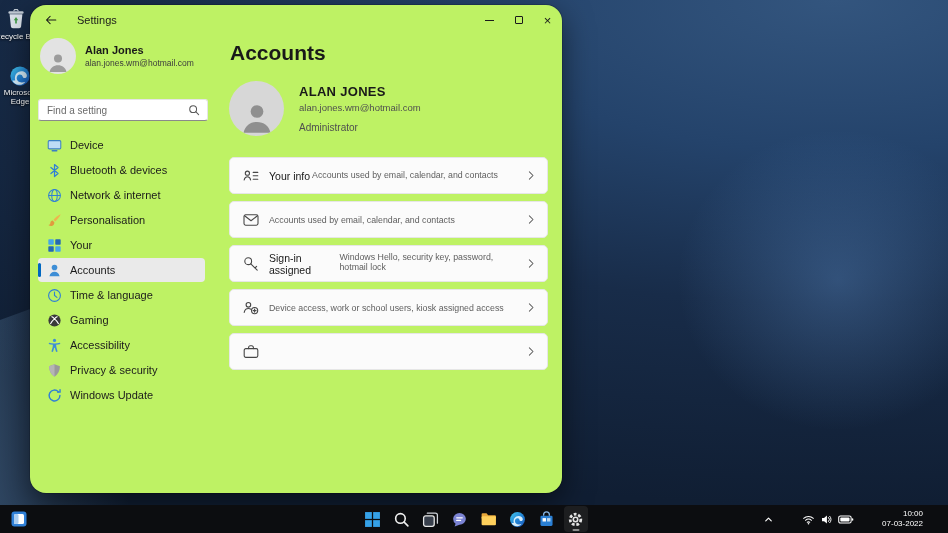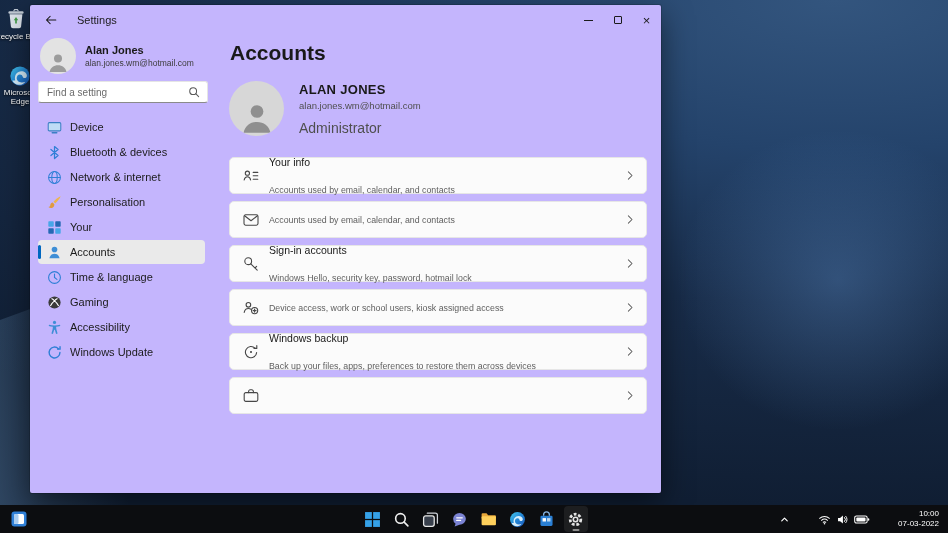--- a/index.html
+++ b/index.html
@@ -13,40 +13,40 @@
     background:linear-gradient(100deg, rgba(140,190,235,.5) 0%, rgba(140,190,235,0) 55%);
     transform:rotate(-20deg)}
   .streak2{position:absolute;right:-50px;top:130px;width:320px;height:300px;
     background:radial-gradient(closest-side, rgba(100,150,210,.33), transparent)}
 
   .desktop-icon{position:absolute;width:46px;display:flex;flex-direction:column;align-items:center;gap:1px;cursor:pointer}
   .di-glyph{display:flex}
   .di-label{color:#fff;font-size:8px;line-height:9px;text-align:center;text-shadow:0 1px 2px rgba(0,0,0,.9)}
 
   
-  .window{position:absolute;left:30px;top:5px;width:631px;height:488px;background:#c4b5fd;
-    border-radius:2px;overflow:hidden;
+  .window{position:absolute;left:30px;top:5px;width:532px;height:488px;background:#bef264;
+    border-radius:16px;overflow:hidden;
     box-shadow:0 10px 30px rgba(0,0,0,.5), 0 0 0 1px rgba(0,0,0,.15)}
   .titlebar{position:absolute;left:0;top:0;right:0;height:30px;display:flex;align-items:center}
   .back-btn{width:28px;height:24px;margin-left:7px;border:0;background:transparent;display:flex;align-items:center;justify-content:center;cursor:pointer;border-radius:4px}
   .win-title{font-size:11px;color:#1b1b1b;margin-left:12px}
   .win-controls{position:absolute;right:0;top:0;height:30px;display:flex}
   .win-controls button{width:29px;height:30px;border:0;background:transparent;display:flex;align-items:center;justify-content:center;cursor:pointer}
   .glyph-min{width:9px;height:1px;background:#1b1b1b}
   .glyph-max{width:8px;height:8px;border:1px solid #1b1b1b;border-radius:1px}
   .glyph-close{font-size:13px;line-height:1;color:#1b1b1b}
 
   
   .sidebar{position:absolute;left:0;top:30px;width:199px;bottom:0}
   .user-card{display:flex;align-items:center;gap:9px;margin-left:10px;height:42px;cursor:pointer}
   .avatar-sm{width:36px;height:36px;border-radius:50%;background:#e3e3e3;display:flex;align-items:flex-end;justify-content:center;overflow:hidden;flex:none}
   .avatar-sm svg{width:24px;height:24px}
   .user-name{font-size:11px;font-weight:bold;color:#1a1a1a}
   .user-email{font-size:8.5px;color:#3c3c3c;margin-top:2px}
-  .searchbox{margin:4px 21px 0 8px;height:22px;background:#fff;border:1px solid #e5e5e5;
+  .searchbox{margin:22px 21px 0 8px;height:22px;background:#fff;border:1px solid #e5e5e5;
     border-bottom-color:#8a8a8a;border-radius:3px;display:flex;align-items:center}
   .searchbox input{flex:1;min-width:0;border:0;outline:none;background:transparent;font-size:10px;
     font-family:inherit;color:#1a1a1a;padding:0 4px 0 8px}
   .searchbox input::placeholder{color:#6b6b6b}
   .search-icon{margin-right:7px;display:flex}
   nav{margin-top:12px}
   .nav-item{position:relative;height:24px;margin:1px 24px 0 8px;display:flex;align-items:center;gap:8px;
     padding-left:9px;border-radius:4px;font-size:11px;color:#1b1b1b;cursor:pointer}
   .nicon{width:15px;height:15px;display:flex;flex:none}
   .nicon svg{width:15px;height:15px}
@@ -54,40 +54,40 @@
   .nav-item.selected::before{content:"";position:absolute;left:0;top:5px;bottom:5px;width:3px;border-radius:2px;background:#0067c0}
 
   
   .main{position:absolute;left:199px;top:30px;right:14px;bottom:0}
   .page-title{font-size:21px;font-weight:bold;color:#191919;margin:6px 0 0 1px}
   .profile{display:flex;align-items:center;gap:15px;margin-top:16px}
   .avatar-lg{width:55px;height:55px;border-radius:50%;background:#d7d7d7;display:flex;align-items:flex-end;justify-content:center;overflow:hidden;flex:none}
   .avatar-lg svg{width:38px;height:38px}
   .p-name{font-size:13px;font-weight:bold;color:#191919;letter-spacing:.3px}
   .p-email{font-size:9.5px;color:#4f4f4f;margin-top:3px}
-  .p-role{font-size:14px;color:#4f4f4f;margin-top:9px}
+  .p-role{font-size:10px;color:#4f4f4f;margin-top:9px}
   .cards{margin-top:21px;display:flex;flex-direction:column;gap:7px}
   .card{height:37px;background:#fbfbfb;border:1px solid #e6e6e6;border-radius:5px;display:flex;
     align-items:center;padding:0 12px;gap:9px;cursor:pointer}
   .cicon{width:18px;height:18px;display:flex;flex:none}
   .cicon svg{width:18px;height:18px;fill:none;stroke:#474747;stroke-width:1.1;stroke-linecap:round;stroke-linejoin:round}
-  .card-text{display:flex;flex-direction:column;gap:17px}
+  .card-text{display:flex;flex-direction:row;gap:2px}
   .card-title{font-size:10.5px;color:#191919}
   .card-sub{font-size:8.8px;color:#5e5e5e}
   .chev{margin-left:auto;display:flex}
 
   
   .taskbar{position:absolute;left:0;bottom:0;width:948px;height:28px;background:#0c0d10;display:flex;align-items:center;z-index:5}
   .tb-left{position:absolute;left:11px;top:6px;width:16px;height:16px;border:0;background:transparent;padding:0;display:flex;cursor:pointer}
   .tb-center{margin:0 auto;display:flex;gap:5px}
   .tb-btn{position:relative;width:24px;height:26px;border:0;background:transparent;display:flex;align-items:center;justify-content:center;border-radius:4px;cursor:pointer;padding:0}
   .tb-btn svg{width:17px;height:17px}
   .tb-btn.active{background:rgba(255,255,255,.07)}
   .active-indicator{position:absolute;bottom:1px;left:50%;transform:translateX(-50%);width:7px;height:2.5px;border-radius:2px;background:#8d8d8d}
-  .tb-tray{position:absolute;right:0;top:0;height:28px;display:flex;align-items:center;gap:28px;padding-right:9px}
+  .tb-tray{position:absolute;right:0;top:0;height:28px;display:flex;align-items:center;gap:28px;padding-right:25px}
   .tray-btn{border:0;background:transparent;padding:0;display:flex;cursor:pointer}
   .tray-group{display:flex;align-items:center;gap:5px}
   .clock{color:#fff;font-size:8px;line-height:10px;text-align:right;cursor:pointer}
 </style>
 </head>
 <body>
 
 <svg width="0" height="0" style="position:absolute">
   <defs>
     <linearGradient id="eg" x1="0" y1="0" x2="1" y2="1">
@@ -250,20 +250,29 @@
         <span class="nicon">
             <svg viewBox="0 0 16 16" fill="#3e8ed6">
               <circle cx="8" cy="2.6" r="1.7"></circle>
               <path d="M2.2 5 c1.9 0.5 3.8 0.8 5.8 0.8 s3.9-0.3 5.8-0.8 l0.4 1.5 c-1.5 0.4-3 0.7-4.5 0.8 l0.3 2.6 1.3 4.6 -1.6 0.5 -1.4-4.6 h-0.6 l-1.4 4.6 -1.6-0.5 1.3-4.6 0.3-2.6 c-1.5-0.1-3-0.4-4.5-0.8z"></path>
             </svg>
           </span>
         <span class="nlabel">Accessibility</span>
       </div>
       <div class="nav-item">
         <span class="nicon">
+            <svg viewBox="0 0 16 16">
+              <path d="M8 1.4 l5.8 2.1 c-0.1 5-2 8.6-5.8 11.1 C4.2 12.1 2.3 8.5 2.2 3.5z" fill="#9a9a9a"></path>
+              <path d="M8 1.4 l0 13.2 C4.2 12.1 2.3 8.5 2.2 3.5z" fill="#b5b5b5"></path>
+            </svg>
+          </span>
+        <span class="nlabel">Privacy &amp; security</span>
+      </div>
+      <div class="nav-item">
+        <span class="nicon">
             <svg viewBox="0 0 16 16" fill="none" stroke="#2f7fd6" stroke-width="1.5" stroke-linecap="round">
               <path d="M13.8 8 a5.8 5.8 0 1 1 -1.7-4.1"></path>
               <path d="M13.9 1.8 v2.6 h-2.6"></path>
             </svg>
           </span>
         <span class="nlabel">Windows Update</span>
       </div>
     </nav>
   </div>
 
@@ -323,21 +332,21 @@
       </div>
 
       <div class="card">
         <span class="cicon">
             <svg viewBox="0 0 18 18">
               <circle cx="6.2" cy="6.2" r="3.4"></circle>
               <path d="M8.8 8.8 L15.2 15.2 M13 13 l1.6-1.6"></path>
             </svg>
           </span>
         <span class="card-text">
-          <span class="card-title">Sign-in accounts</span>
+          <span class="card-title">Sign-in assigned</span>
           <span class="card-sub">Windows Hello, security key, password, hotmail lock</span>
         </span>
         <span class="chev">
             <svg width="8" height="13" viewBox="0 0 10 16">
               <path d="M3 3.5 L7.5 8 L3 12.5" fill="none" stroke="#5f5f5f" stroke-width="1.3" stroke-linecap="round" stroke-linejoin="round"></path>
             </svg>
           </span>
       </div>
 
       <div class="card">
@@ -352,38 +361,20 @@
         <span class="card-text">
           <span class="card-sub">Device access, work or school users, kiosk assigned access</span>
         </span>
         <span class="chev">
             <svg width="8" height="13" viewBox="0 0 10 16">
               <path d="M3 3.5 L7.5 8 L3 12.5" fill="none" stroke="#5f5f5f" stroke-width="1.3" stroke-linecap="round" stroke-linejoin="round"></path>
             </svg>
           </span>
       </div>
 
-      <div class="card">
-        <span class="cicon">
-            <svg viewBox="0 0 18 18">
-              <path d="M14.6 9.6 a5.6 5.6 0 1 1 -1.6-4.4"></path>
-              <path d="M14.8 2.6 v2.8 h-2.8"></path>
-              <circle cx="9" cy="9" r="1.1" fill="#474747" stroke="none"></circle>
-            </svg>
-          </span>
-        <span class="card-text">
-          <span class="card-title">Windows backup</span>
-          <span class="card-sub">Back up your files, apps, preferences to restore them across devices</span>
-        </span>
-        <span class="chev">
-            <svg width="8" height="13" viewBox="0 0 10 16">
-              <path d="M3 3.5 L7.5 8 L3 12.5" fill="none" stroke="#5f5f5f" stroke-width="1.3" stroke-linecap="round" stroke-linejoin="round"></path>
-            </svg>
-          </span>
-      </div>
 
       <div class="card">
         <span class="cicon">
             <svg viewBox="0 0 18 18">
               <rect x="2.2" y="5.6" width="13.6" height="8.8" rx="1.6"></rect>
               <path d="M6.6 5.6 V4.4 a1.6 1.6 0 0 1 1.6-1.6 h1.6 a1.6 1.6 0 0 1 1.6 1.6 v1.2"></path>
             </svg>
           </span>
         <span class="chev">
             <svg width="8" height="13" viewBox="0 0 10 16">

